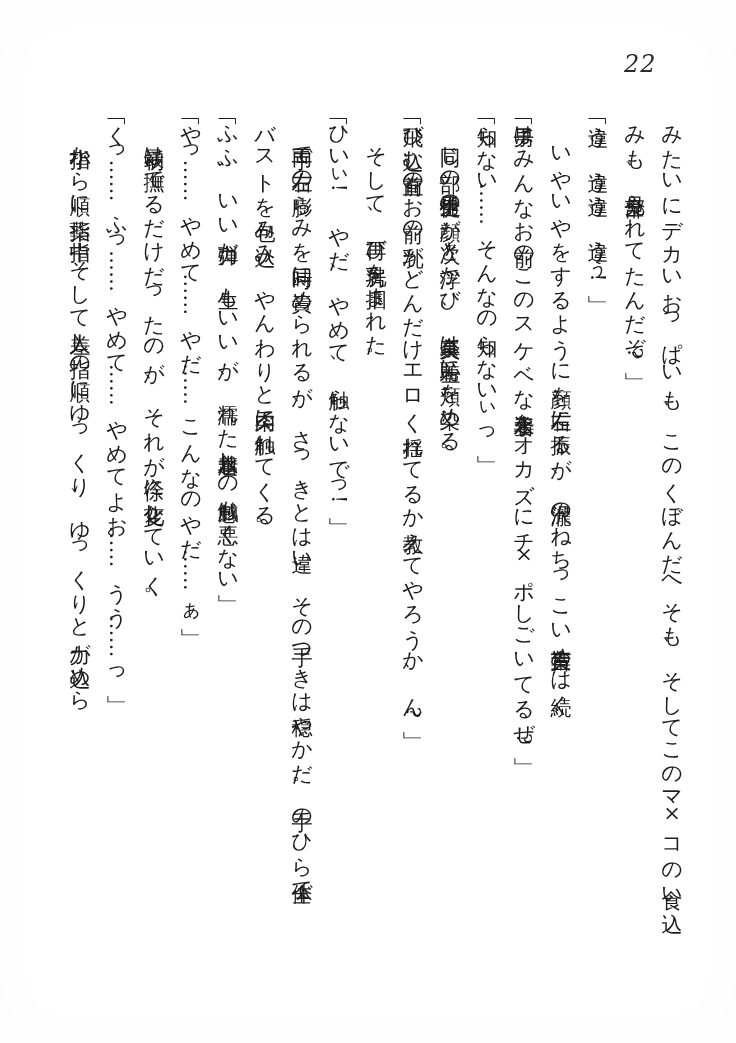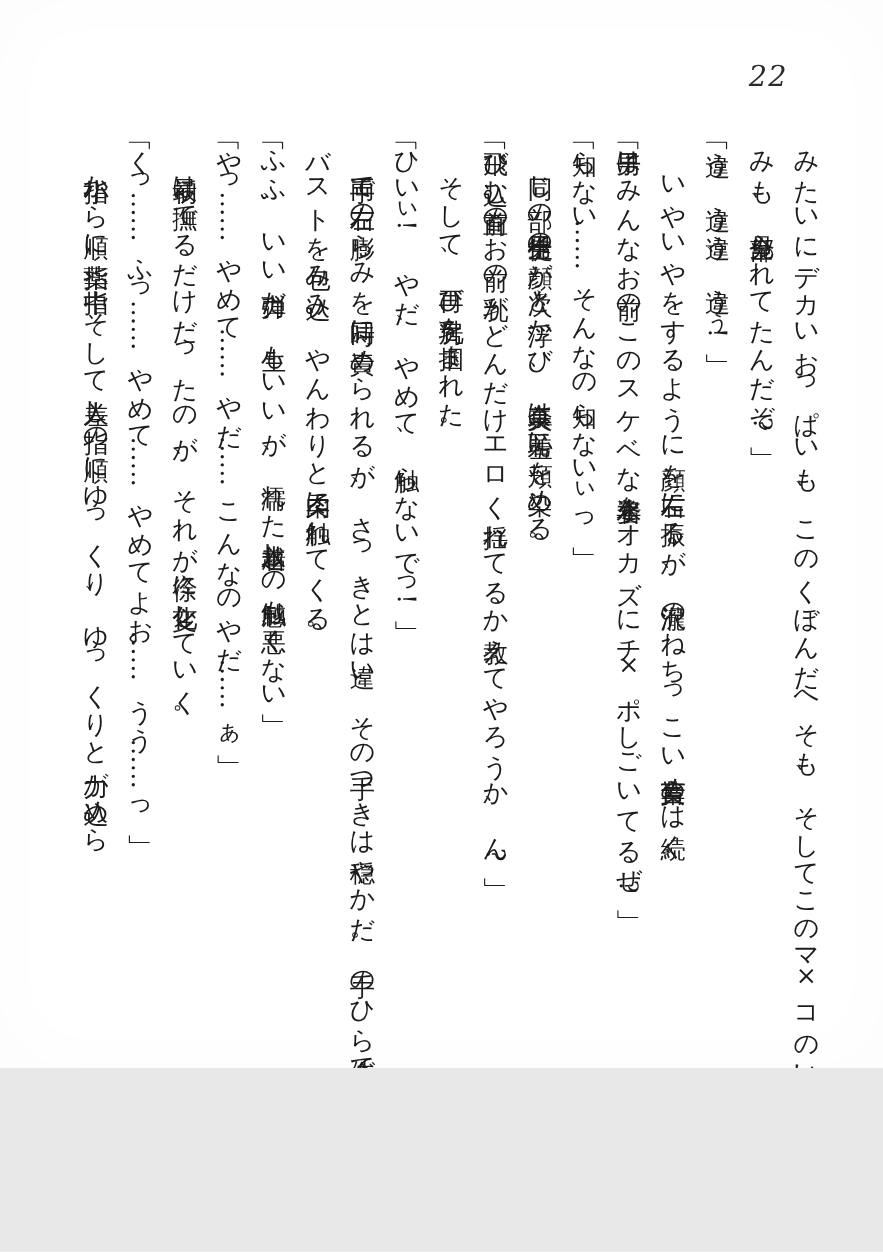--- a/index.html
+++ b/index.html
@@ -3,21 +3,21 @@
 <meta charset="utf-8">
 <style>
   html, body {
     margin: 0;
     padding: 0;
     background: #e8e8e8;
   }
   .book-page {
     position: relative;
     width: 736px;
-    height: 890px;
+    height: 1043px;
     background: #ffffff;
     overflow: hidden;
     box-shadow: inset 0 0 70px rgba(0,0,0,0.015);
     font-family: "DejaVu Serif", "Liberation Serif", serif;
   }
   .page-number {
     position: absolute;
     top: 50px;
     left: 624px;
     font-size: 24px;

